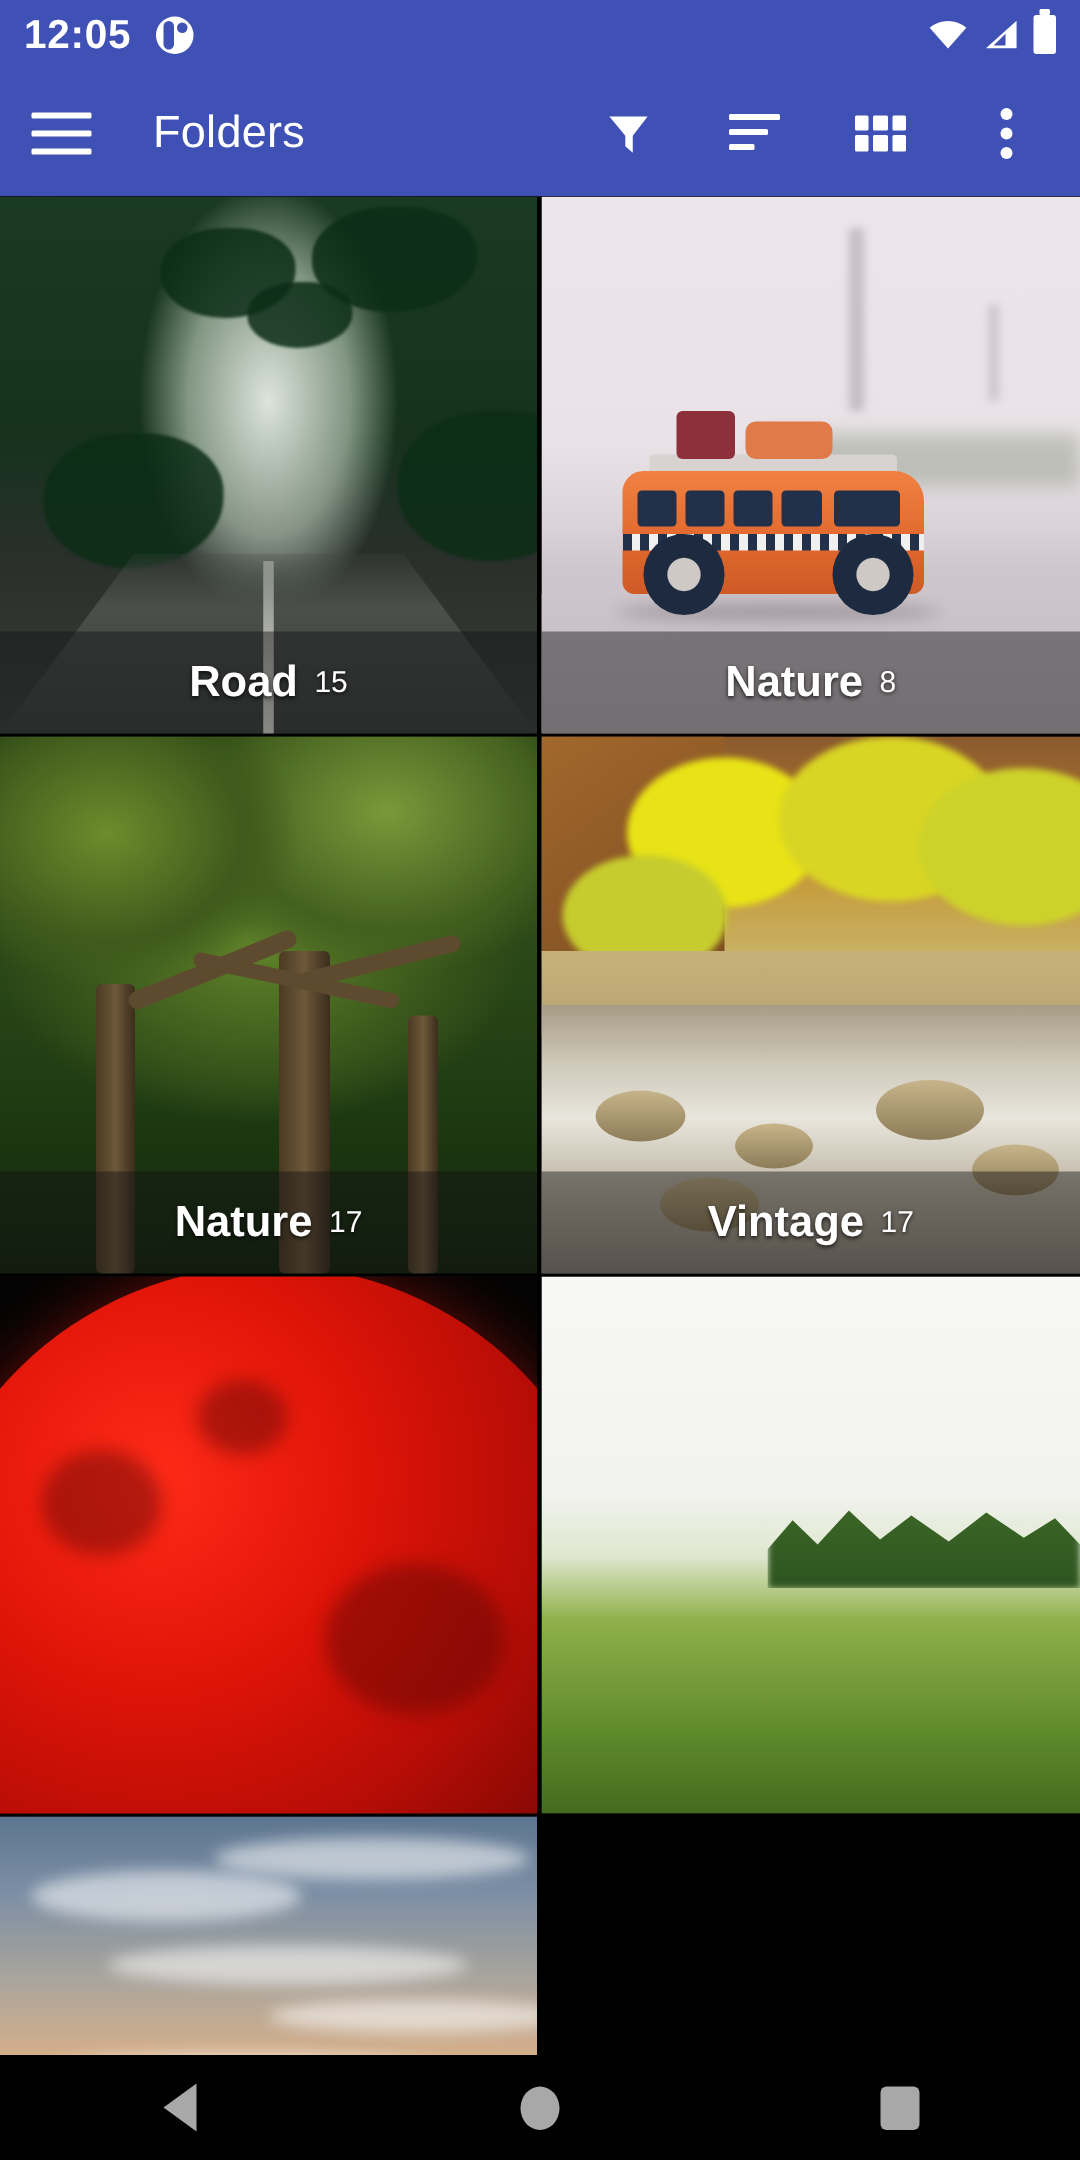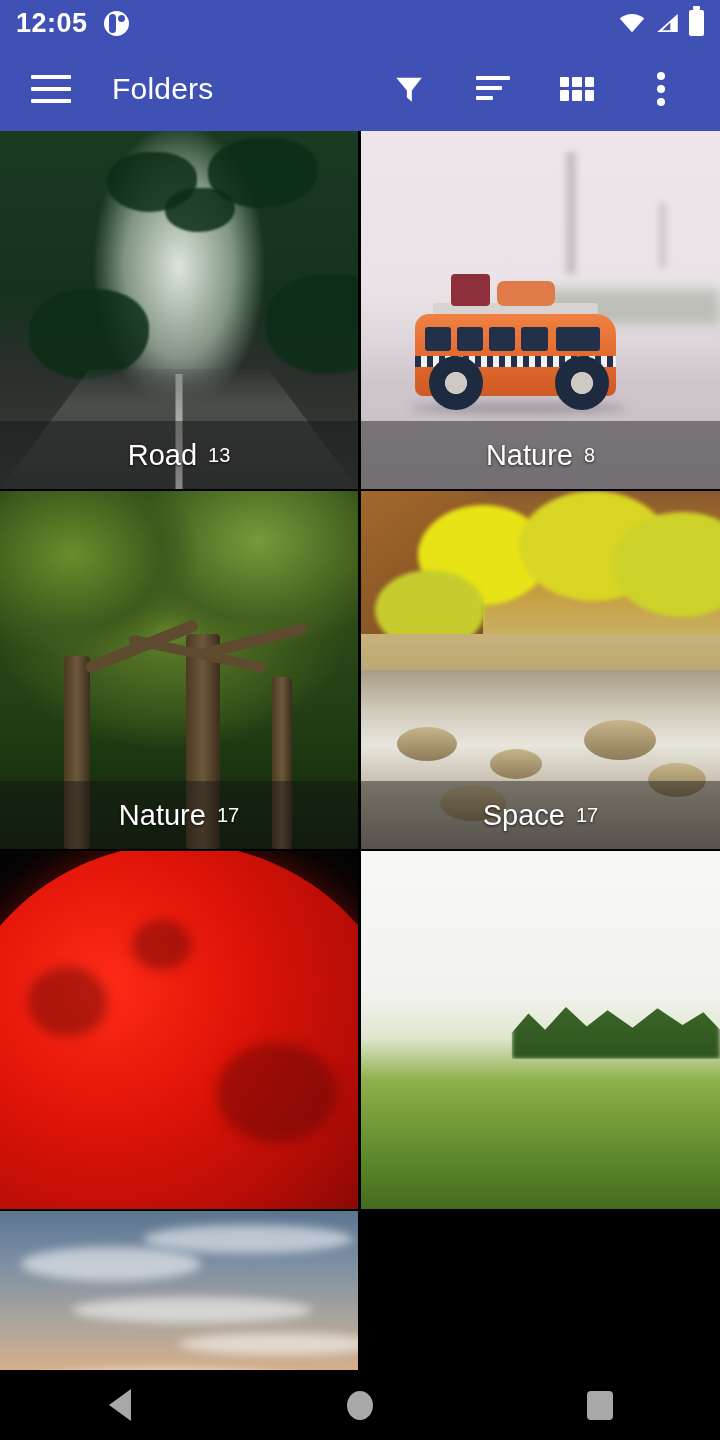--- a/index.html
+++ b/index.html
@@ -33,21 +33,21 @@
     background:#4051B5; border-radius:50%;
   }
   .wifi-icon { width:28px; height:22px; }
   .sig-icon  { width:25px; height:22px; }
   .bat-icon  { width:15px; height:26px; background:#fff; border-radius:2px 2px 2px 2px; position:relative; }
   .bat-icon:before{ content:""; position:absolute; top:-4px; left:4px; width:7px; height:4px; background:#fff; border-radius:1px;}
 
   
   .toolbar {
     position:absolute; top:46px; left:0; width:720px; height:85px;
-    background:#4051B5; display:flex; align-items:center; padding:0 28px;
+    background:#4051B5; display:flex; align-items:center; padding:0 18px;
   }
   .tb-title {
     color:#fff; font-size:30px; font-weight:400; margin-left:38px;
     letter-spacing:0.2px;
   }
   .tb-actions { margin-left:auto; display:flex; align-items:center; gap:38px; padding-right:8px; }
   .icon-btn { width:46px; height:46px; display:flex; align-items:center; justify-content:center; cursor:pointer; }
 
   
   .hamburger { width:40px; height:28px; display:flex; flex-direction:column; justify-content:space-between; }
@@ -78,21 +78,21 @@
     background:#000; overflow:hidden;
   }
   .tile { position:relative; overflow:hidden; background:#111; cursor:pointer; }
   .thumb { position:absolute; inset:0; overflow:hidden; }
   .label-band {
     position:absolute; left:0; right:0; bottom:0; height:68px;
     background:rgba(20,20,20,0.45);
     display:flex; align-items:center; justify-content:center; gap:11px;
   }
   .label-name {
-    color:#fff; font-size:29px; font-weight:400;
+    color:#fff; font-size:29px; font-weight:700;
     text-shadow:0 1px 3px rgba(0,0,0,0.75);
   }
   .label-count {
     color:#fff; font-size:20px; font-weight:400;
     text-shadow:0 1px 3px rgba(0,0,0,0.75);
   }
 
   
   .navbar {
     position:absolute; bottom:0; left:0; width:720px; height:70px;
@@ -286,21 +286,21 @@
           <div class="leaf" style="left:58%;top:2%;width:110px;height:70px;"></div>
           <div class="leaf" style="left:46%;top:16%;width:70px;height:44px;"></div>
           <div class="leaf" style="left:8%;top:44%;width:120px;height:90px;"></div>
           <div class="leaf" style="left:74%;top:40%;width:130px;height:100px;"></div>
           <div class="road-surface"></div>
           <div class="road-line"></div>
         </div>
       </div>
       <div class="label-band">
         <span class="label-name">Road</span>
-        <span class="label-count">13</span>
+        <span class="label-count">15</span>
       </div>
     </div>
 
     <div class="tile">
       <div class="thumb">
         <div class="ph-vintage">
           <div class="pole"></div>
             <div class="pole2"></div>
             <div class="hedge"></div>
           <div class="ground"></div>
@@ -355,21 +355,21 @@
           <div class="bank"></div>
           <div class="river"></div>
           <div class="rock" style="left:10%;top:66%;width:60px;height:34px;"></div>
           <div class="rock" style="left:36%;top:72%;width:52px;height:30px;"></div>
           <div class="rock" style="left:62%;top:64%;width:72px;height:40px;"></div>
           <div class="rock" style="left:80%;top:76%;width:58px;height:34px;"></div>
           <div class="rock" style="left:22%;top:82%;width:66px;height:36px;"></div>
         </div>
       </div>
       <div class="label-band">
-        <span class="label-name">Space</span>
+        <span class="label-name">Vintage</span>
         <span class="label-count">17</span>
       </div>
     </div>
 
     <div class="tile">
       <div class="thumb">
         <div class="ph-space">
           <div class="moon">
             <div class="crater" style="left:18%;top:26%;width:80px;height:70px;"></div>
             <div class="crater" style="left:58%;top:42%;width:120px;height:100px;"></div>

